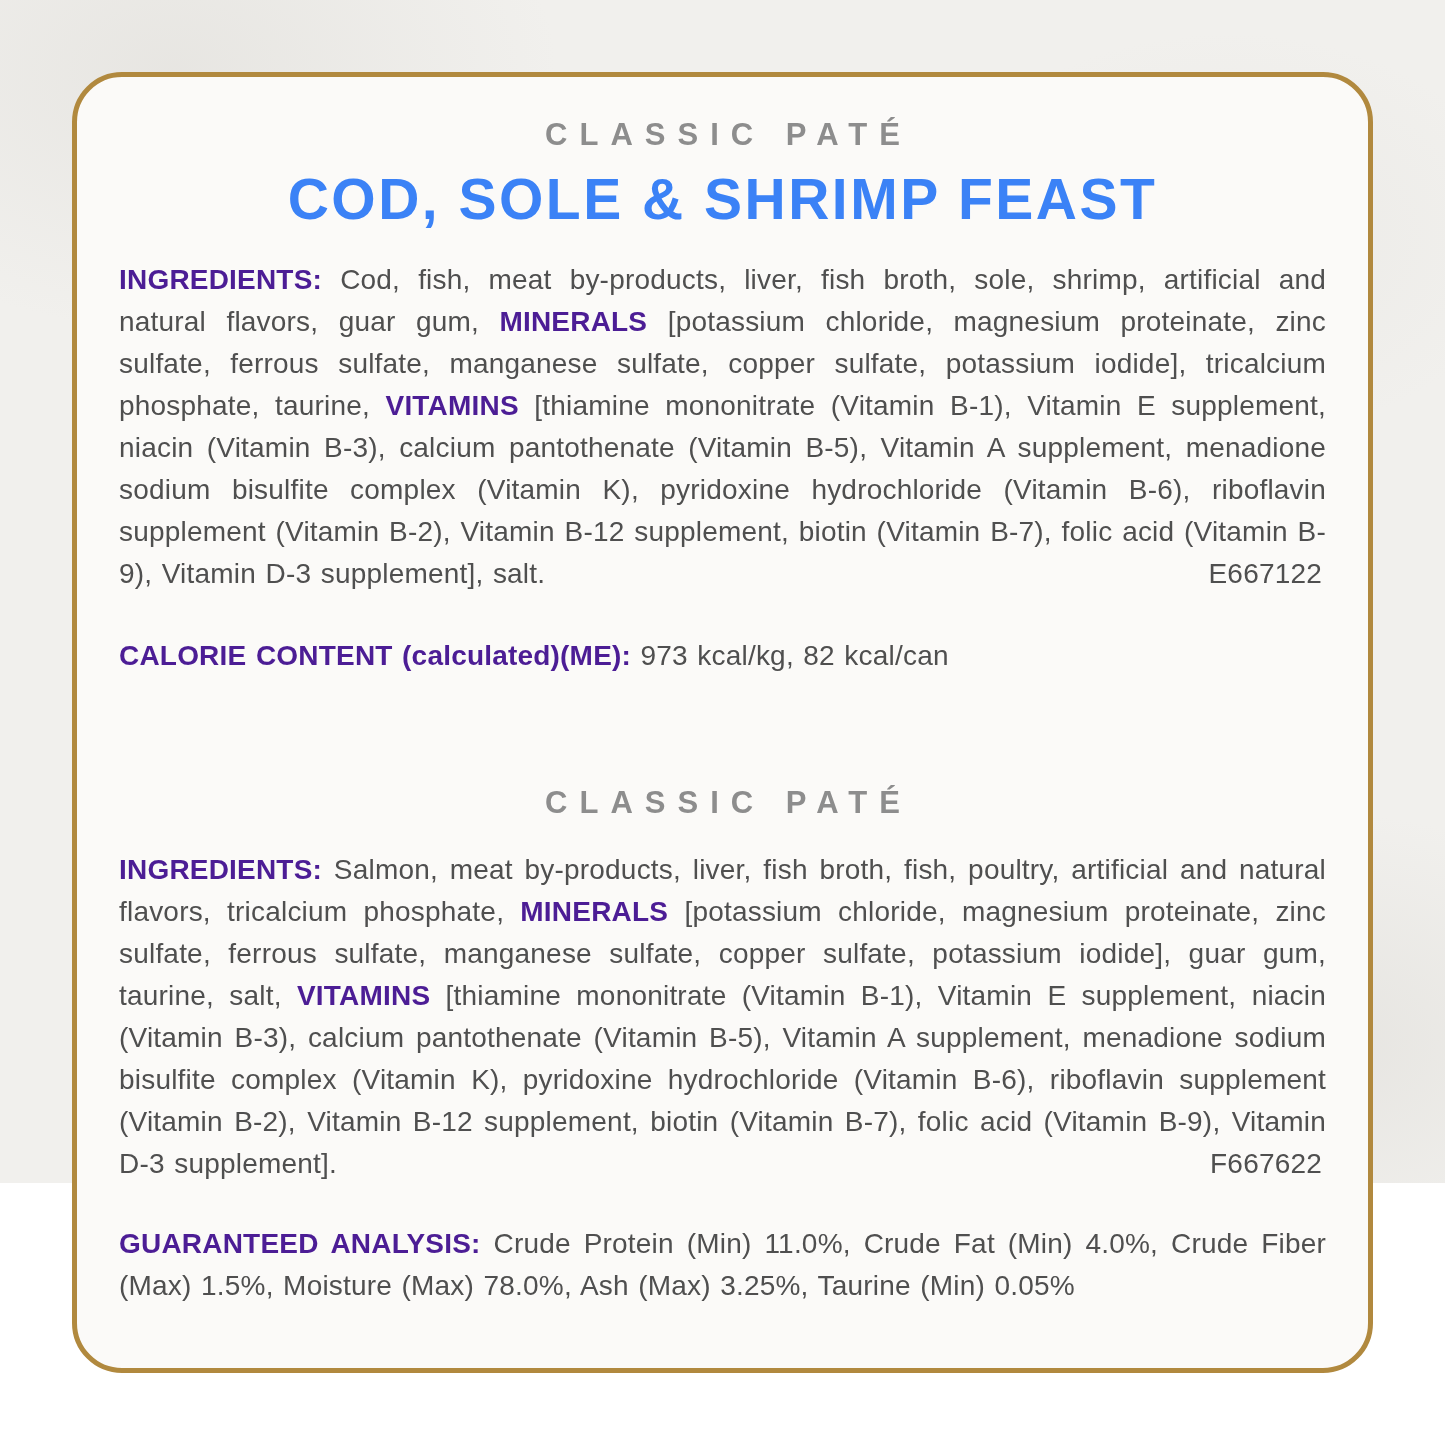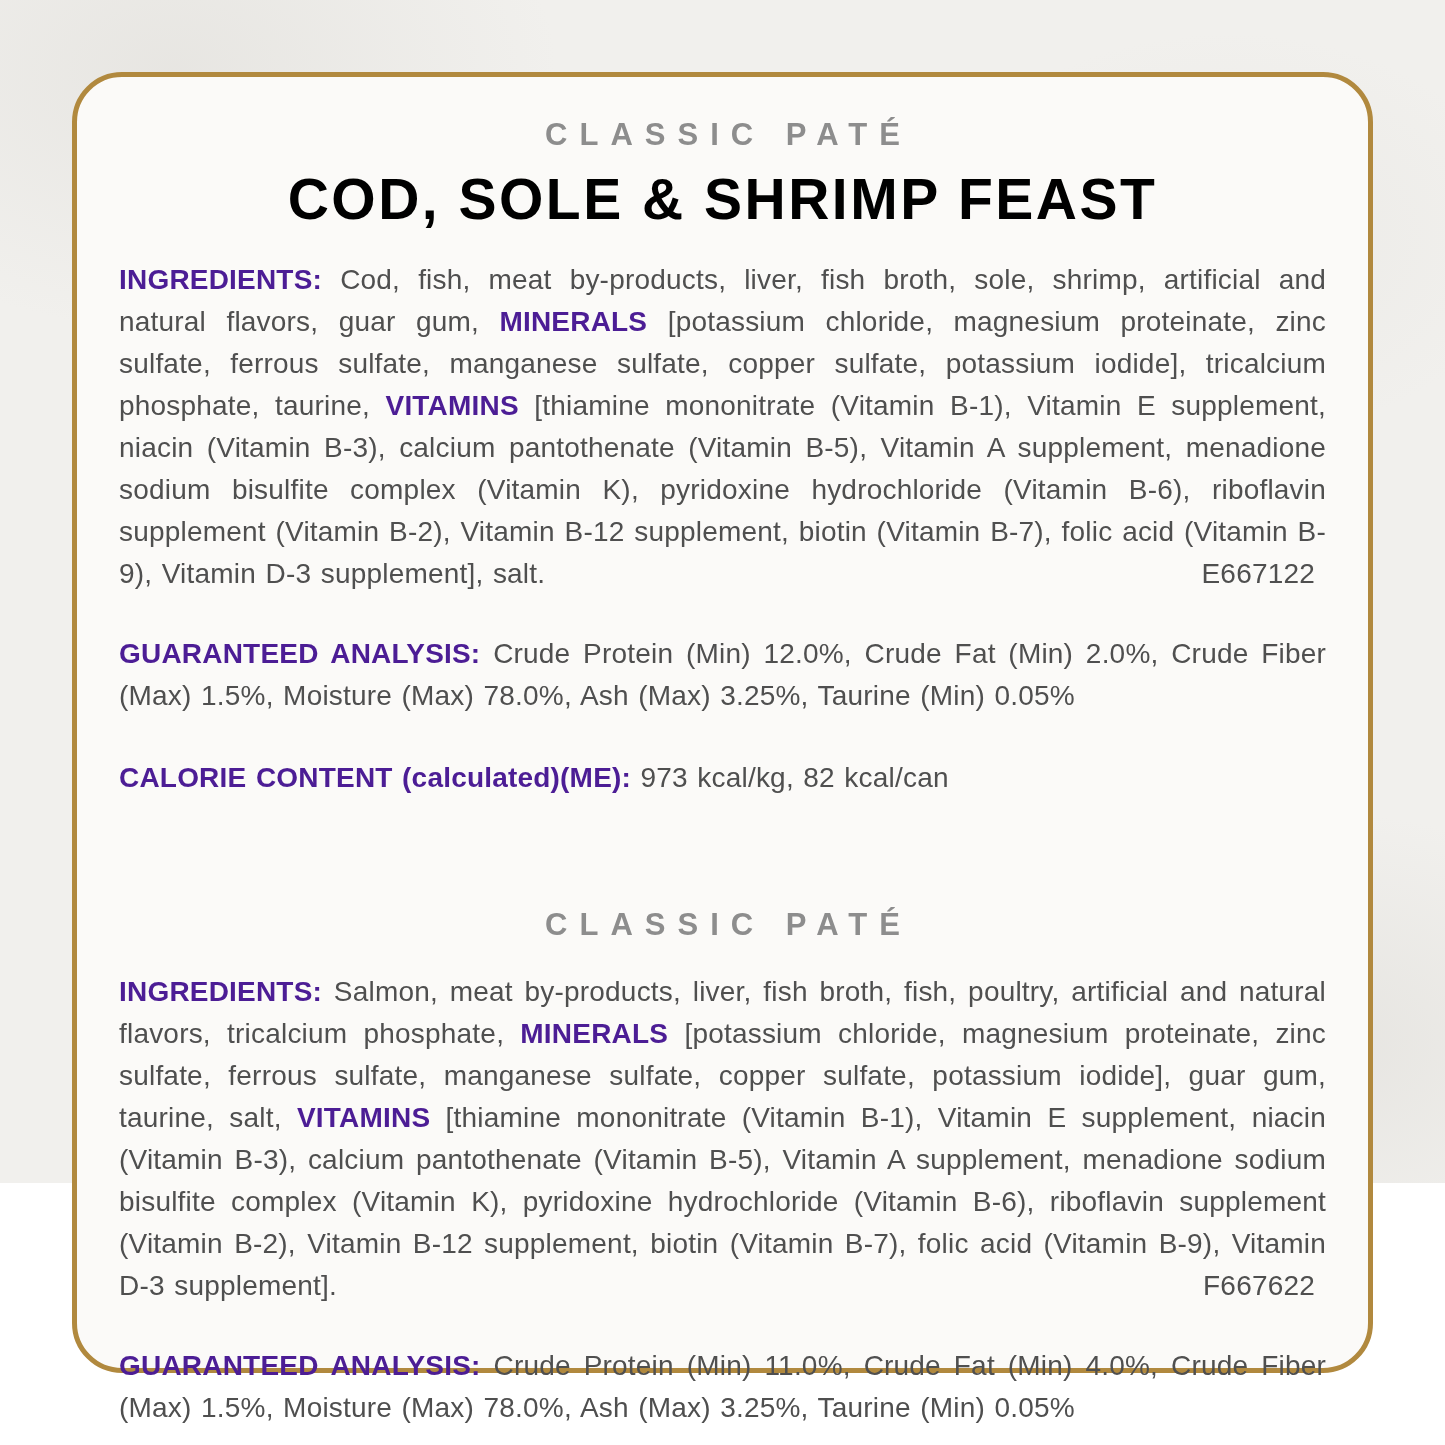--- a/index.html
+++ b/index.html
@@ -40,21 +40,21 @@
     color: #8d8d8d;
     font-weight: bold;
     font-size: 31px;
     letter-spacing: 12px;
     text-indent: 12px;
     line-height: 40px;
   }
   .title {
     margin: 10px 0 0 0;
     text-align: center;
-    color: #000000;
+    color: #3b82f6;
     font-weight: bold;
     font-size: 57px;
     letter-spacing: 2.5px;
     line-height: 68px;
   }
   .para {
     position: relative;
     margin: 26px 0 0 0;
     font-size: 28px;
     line-height: 42px;
@@ -62,38 +62,37 @@
     text-align: justify;
     letter-spacing: 0.2px;
     word-spacing: 1.5px;
   }
   .para .b {
     font-weight: bold;
     color: #4c1d95;
   }
   .para .code {
     position: absolute;
-    right: 11px;
+    right: 4px;
     bottom: 0;
   }
   .para.ga  { margin-top: 38px; }
   .para.cal { margin-top: 40px; }
   .section-2 { margin-top: 106px; }
 </style>
 </head>
 <body>
 
 <div class="page">
   <div class="card">
 
     <section class="section-1">
       <div class="eyebrow">CLASSIC PATÉ</div>
       <h1 class="title">COD, SOLE &amp; SHRIMP FEAST</h1>
       <p class="para ing"><span><span class="b">INGREDIENTS: </span><span>Cod, fish, meat by-products, liver, fish broth, sole, shrimp, artificial and natural flavors, guar gum, </span><span class="b">MINERALS</span><span> [potassium chloride, magnesium proteinate, zinc sulfate, ferrous sulfate, manganese sulfate, copper sulfate, potassium iodide], tricalcium phosphate, taurine, </span><span class="b">VITAMINS</span><span> [thiamine mononitrate (Vitamin B-1), Vitamin E supplement, niacin (Vitamin B-3), calcium pantothenate (Vitamin B-5), Vitamin A supplement, menadione sodium bisulfite complex (Vitamin K), pyridoxine hydrochloride (Vitamin B-6), riboflavin supplement (Vitamin B-2), Vitamin B-12 supplement, biotin (Vitamin B-7), folic acid (Vitamin B-9), Vitamin D-3 supplement], salt.</span></span><span class="code">E667122</span></p>
-      <p class="para ga"><span class="b">GUARANTEED ANALYSIS: </span><span>Crude Protein (Min) 12.0%, Crude Fat (Min) 2.0%, Crude Fiber (Max) 1.5%, Moisture (Max) 78.0%, Ash (Max) 3.25%, Taurine (Min) 0.05%</span></p>
       <p class="para cal"><span class="b">CALORIE CONTENT (calculated)(ME): </span><span>973 kcal/kg, 82 kcal/can</span></p>
     </section>
 
     <section class="section-2">
       <div class="eyebrow">CLASSIC PATÉ</div>
       <p class="para ing"><span><span class="b">INGREDIENTS: </span><span>Salmon, meat by-products, liver, fish broth, fish, poultry, artificial and natural flavors, tricalcium phosphate, </span><span class="b">MINERALS</span><span> [potassium chloride, magnesium proteinate, zinc sulfate, ferrous sulfate, manganese sulfate, copper sulfate, potassium iodide], guar gum, taurine, salt, </span><span class="b">VITAMINS</span><span> [thiamine mononitrate (Vitamin B-1), Vitamin E supplement, niacin (Vitamin B-3), calcium pantothenate (Vitamin B-5), Vitamin A supplement, menadione sodium bisulfite complex (Vitamin K), pyridoxine hydrochloride (Vitamin B-6), riboflavin supplement (Vitamin B-2), Vitamin B-12 supplement, biotin (Vitamin B-7), folic acid (Vitamin B-9), Vitamin D-3 supplement].</span></span><span class="code">F667622</span></p>
       <p class="para ga"><span class="b">GUARANTEED ANALYSIS: </span><span>Crude Protein (Min) 11.0%, Crude Fat (Min) 4.0%, Crude Fiber (Max) 1.5%, Moisture (Max) 78.0%, Ash (Max) 3.25%, Taurine (Min) 0.05%</span></p>
 
     </section>
 

